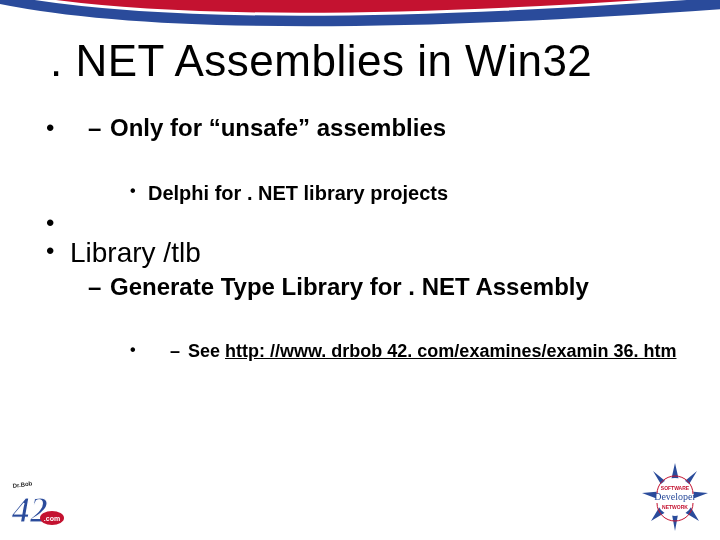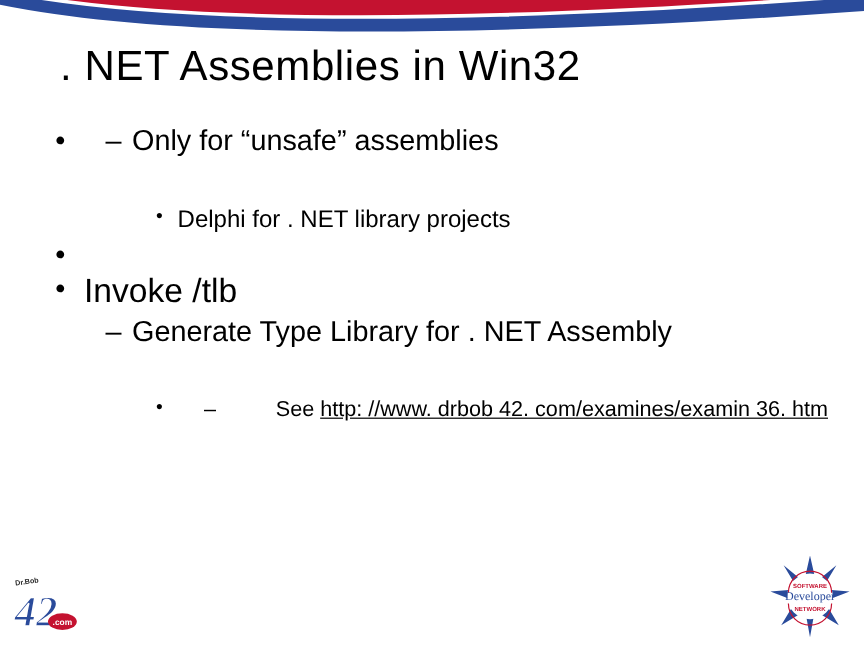--- a/index.html
+++ b/index.html
@@ -27,21 +27,21 @@
     position: absolute;
     top: 0;
     left: 0;
     right: 0;
     bottom: 0;
     padding: 36px 30px 0 44px;
     box-sizing: border-box;
   }
 
   .title {
-    font-size: 35px;
+    font-size: 44px;
     font-weight: 400;
     color: #000;
     margin: 0 0 28px 6px;
     letter-spacing: 0.5px;
   }
 
   ul.lvl1 {
     list-style: none;
     padding: 0;
     margin: 0 0 0 2px;
@@ -62,20 +62,21 @@
   }
 
   .gap {
     height: 24px;
   }
 
   ul.lvl2 {
     list-style: none;
     padding: 0;
     margin: 4px 0 0 18px;
+    font-weight: bold;
   }
   ul.lvl2 > li {
     font-size: 24px;
     color: #000;
     margin-bottom: 4px;
     padding-left: 22px;
     position: relative;
   }
   ul.lvl2 > li::before {
     content: "–";
@@ -102,21 +103,20 @@
     position: absolute;
     left: 0;
     top: 0;
     font-size: 16px;
   }
 
   ul.lvl4 {
     list-style: none;
     padding: 0;
     margin: 4px 0 0 22px;
-    text-align: right;
   }
   ul.lvl4 > li {
     font-size: 18px;
     color: #000;
     margin-bottom: 4px;
     padding-left: 18px;
     position: relative;
   }
   ul.lvl4 > li::before {
     content: "–";
@@ -170,21 +170,21 @@
               <span>Delphi for . NET library projects</span>
             </li>
           </ul>
         </li>
       </ul>
     </li>
 
     <li class="gap" style="list-style:none;padding:0"></li>
 
     <li>
-      <span>Invoke /tlb</span>
+      <span>Library /tlb</span>
       <ul class="lvl2">
         <li>
           <span>Generate Type Library for . NET Assembly</span>
           <ul class="lvl3">
             <li>
               <ul class="lvl4">
                 <li>
                   <span>See </span><span class="link">http: //www. drbob 42. com/examines/examin 36. htm</span>
                 </li>
               </ul>

